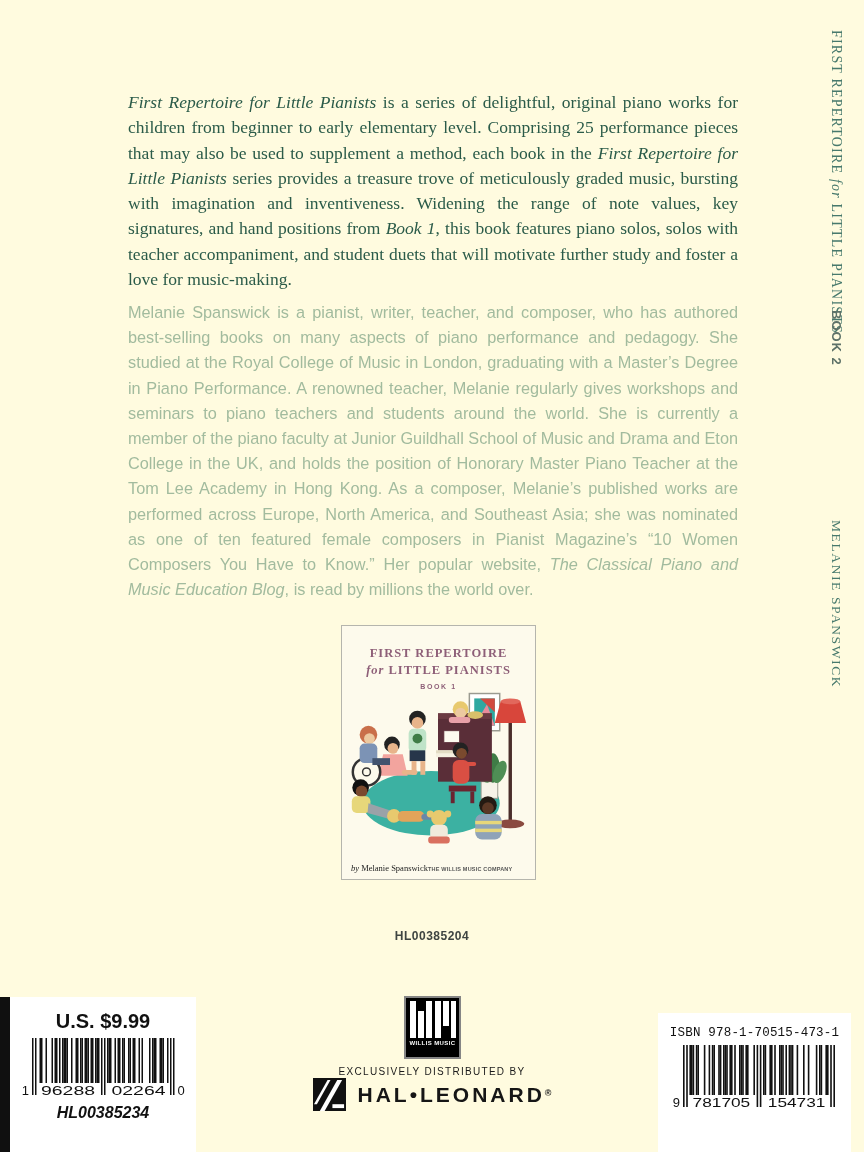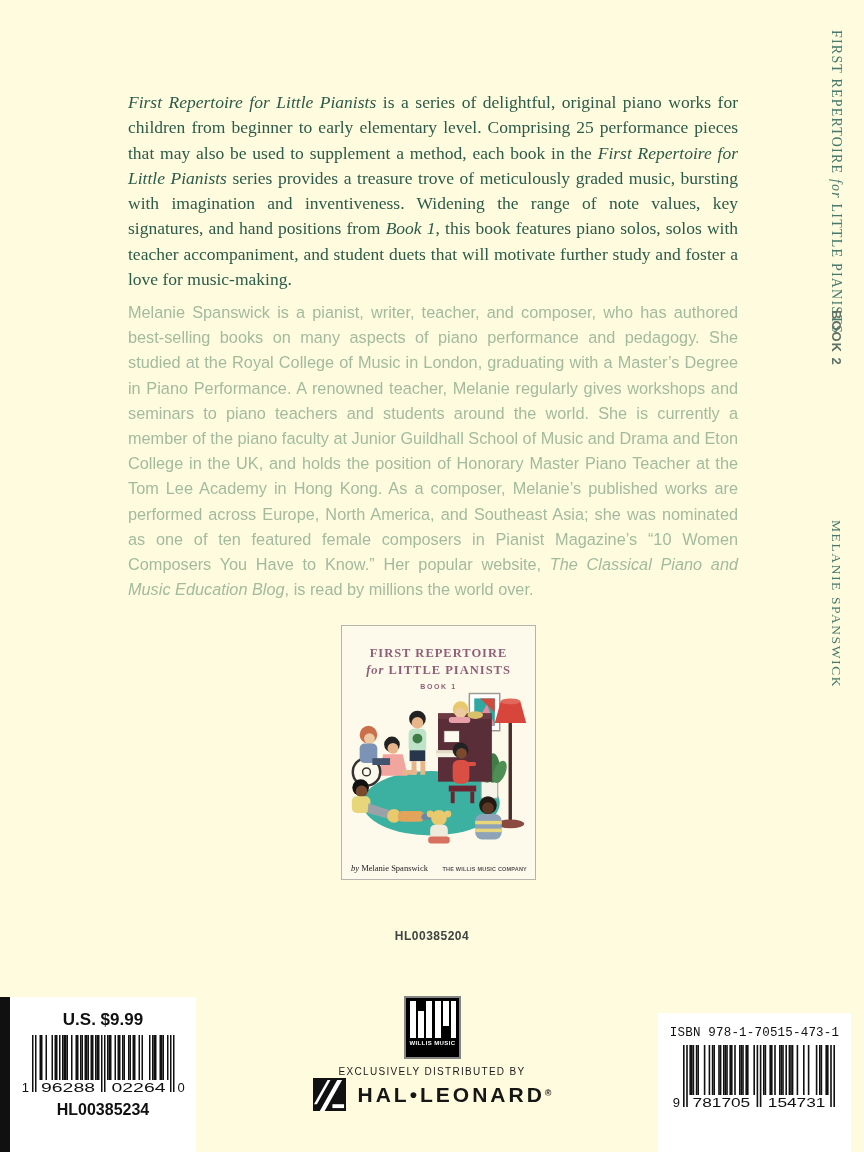--- a/index.html
+++ b/index.html
@@ -17,21 +17,21 @@
   .also{position:absolute;left:0;top:584px;width:100%;text-align:center;
         font-size:17px;font-weight:bold;letter-spacing:2.2px;color:#2D5C49;}
   
   .thumb{position:absolute;left:341px;top:625px;width:195px;height:255px;background:#FDFAEC;
          border:1px solid #b5b5ad;box-sizing:border-box;text-align:center;}
   .thumb-title{margin-top:19px;font-family:"Liberation Serif",serif;font-weight:bold;
                font-size:12.5px;letter-spacing:1px;color:#8E5F78;line-height:17px;}
   .thumb-book{margin-top:4px;font-size:7px;font-weight:bold;letter-spacing:1.6px;color:#8E5F78;}
   .thumb-art{position:absolute;left:1px;top:60px;width:191px;height:160px;}
   .thumb-footer{position:absolute;bottom:6px;left:9px;right:8px;display:flex;
-                justify-content:space-between;align-items:baseline;margin-top:37px;}
+                justify-content:flex-start;align-items:baseline;margin-top:37px;}
   .byline{font-family:"Liberation Serif",serif;font-size:8.5px;color:#222;}
   .byline i{font-style:italic;}
   .pub{font-size:5.5px;font-weight:bold;color:#555;letter-spacing:0.2px;}
   
   .caption{position:absolute;left:0;top:901px;width:100%;text-align:center;
            font-family:"Liberation Serif",serif;font-weight:bold;font-size:17px;
            letter-spacing:1px;color:#8E6A80;}
   .caption i{font-style:italic;}
   .caption .bk{font-family:"Liberation Sans",sans-serif;font-size:14.5px;color:#3F4542;
                letter-spacing:0.5px;margin-left:5px;}
@@ -42,23 +42,23 @@
   .spine-title{left:828px;top:30px;font-family:"Liberation Serif",serif;font-size:14px;
                letter-spacing:1.2px;color:#47796C;}
   .spine-title i{font-style:italic;}
   .spine-book{left:829px;top:310px;font-size:13px;letter-spacing:1px;color:#5E7268;font-weight:bold;}
   .spine-author{left:828px;top:520px;font-family:"Liberation Serif",serif;font-size:13.5px;
                 letter-spacing:1.6px;color:#47796C;}
   
   .bleed{position:absolute;left:0;top:997px;width:10px;height:155px;background:#101010;}
   .price-box{position:absolute;left:10px;top:997px;width:186px;height:155px;background:#fff;
              text-align:center;}
-  .price{margin-top:13px;font-size:17px;font-weight:bold;color:#111;}
+  .price{margin-top:13px;font-size:20px;font-weight:bold;color:#111;}
   .bc{display:block;margin:5px auto 0;}
-  .code2{margin-top:3px;font-size:16px;font-weight:bold;color:#111;}
+  .code2{margin-top:3px;font-size:16px;font-weight:bold;color:#111;font-style:italic;}
   
   .willis{position:absolute;left:404px;top:996px;width:57px;height:63px;background:#000;
           border:2px solid #858585;box-sizing:border-box;}
   .willis svg{display:block;margin:2px auto 0;}
   .willis-label{color:#fff;font-size:6px;font-weight:bold;text-align:center;
                 letter-spacing:0.4px;margin-top:0px;}
   
   .edb{position:absolute;left:0;top:1066px;width:100%;text-align:center;font-size:10px;
        font-weight:normal;letter-spacing:1.3px;color:#1a1a1a;}
   .hal{position:absolute;left:0;top:1078px;width:100%;display:flex;justify-content:center;

